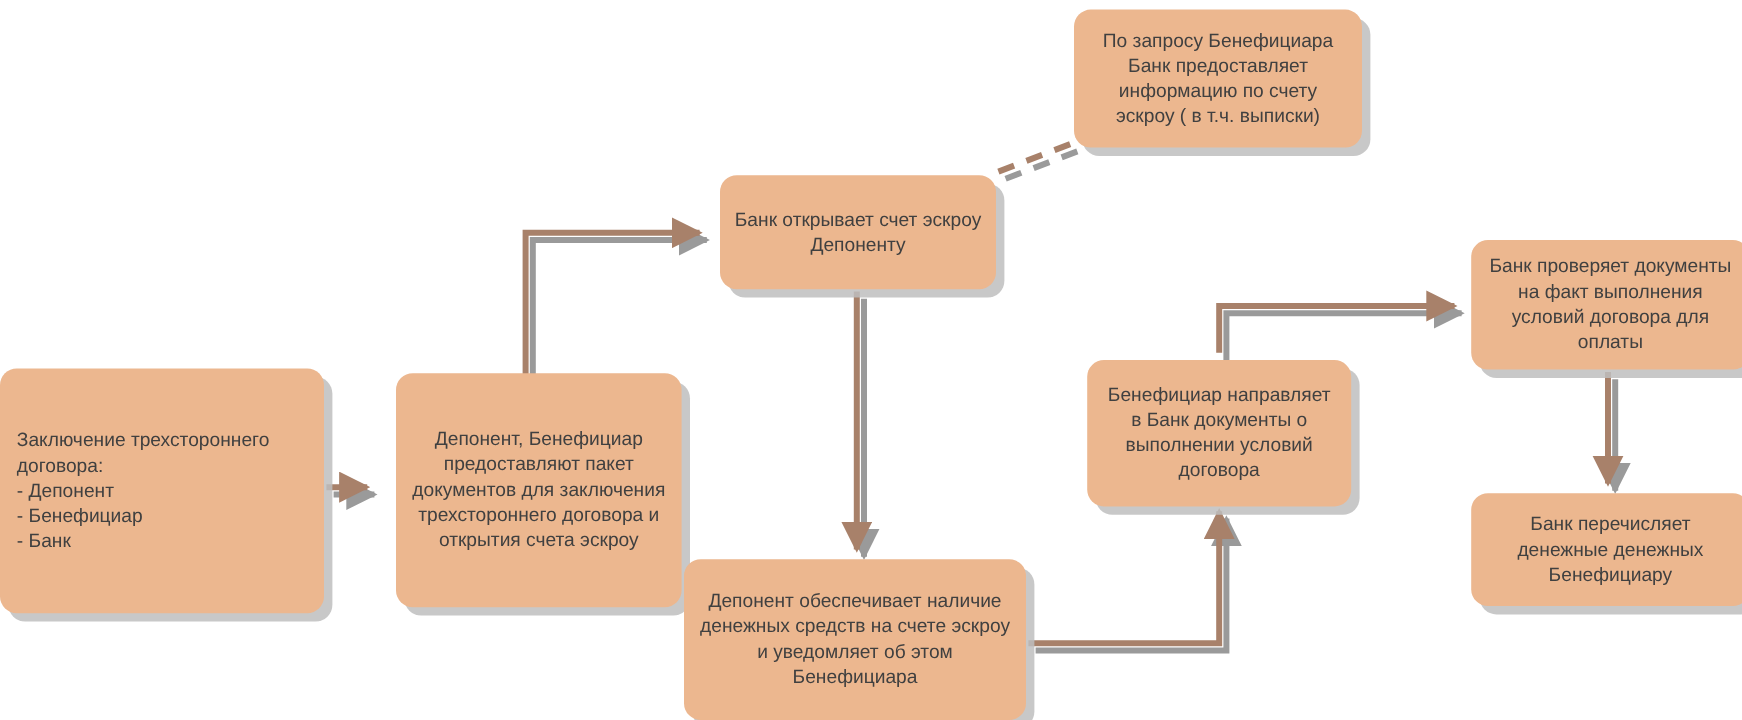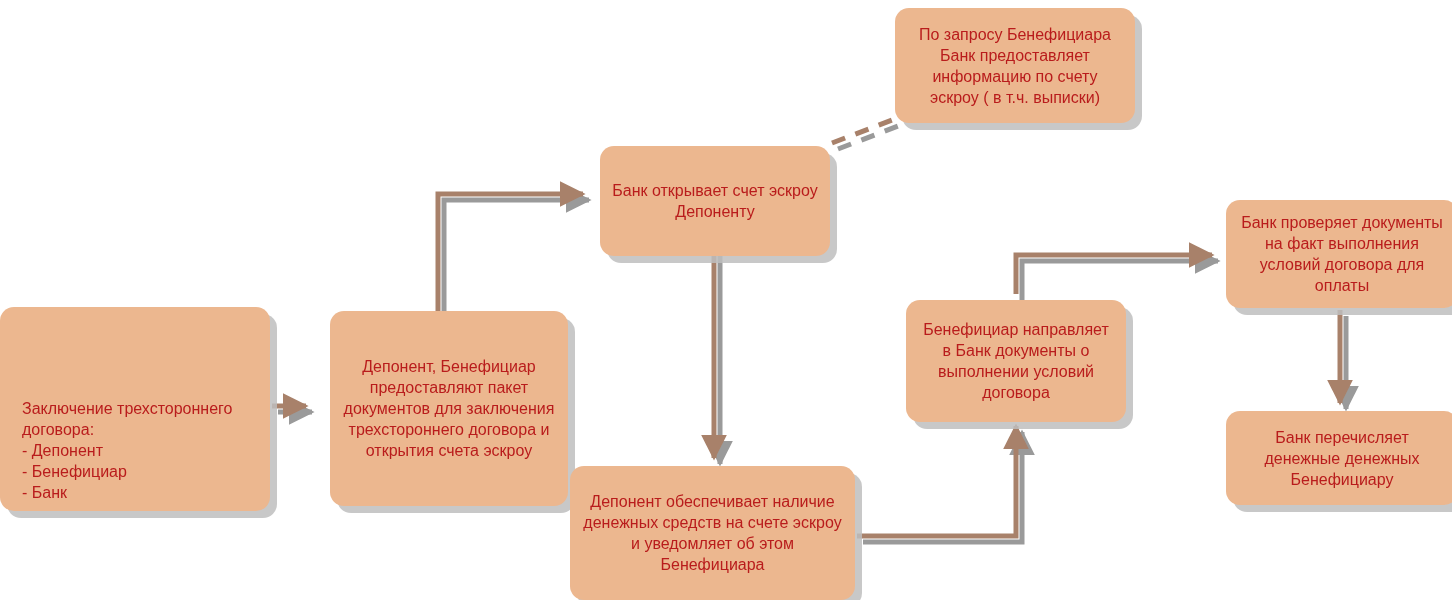--- a/index.html
+++ b/index.html
@@ -24,36 +24,35 @@
     height: 600px;
     z-index: 1;
     pointer-events: none;
   }
   
   .node {
     position: absolute;
     z-index: 2;
     border-radius: 14px;
     background: #ecb78f;
-    color: #b91c1c;
+    color: #404040;
     font-size: 16px;
     line-height: 21px;
     display: flex;
     align-items: center;
     justify-content: center;
     text-align: center;
     padding: 8px 12px;
     box-shadow: 7px 7px 0 0 rgba(190,190,190,0.85);
     -webkit-font-smoothing: antialiased;
   }
   .node.left-align {
     text-align: left;
     justify-content: flex-start;
-    padding-left: 22px;
-    align-items: flex-end;
+    padding-left: 14px;
   }
   .node span { display: block; width: 100%; }
   .node.left-align span { white-space: pre-line; }
 </style>
 </head>
 <body>
 
 <div id="canvas">
 
   <svg id="connectors" viewBox="0 0 1452 600" width="1452" height="600">
@@ -89,21 +88,21 @@
 
   <div class="node left-align" style="left: 0px; top: 307px; width: 270px; height: 204px;">
       <span>Заключение трехстороннего договора:
 - Депонент
 - Бенефициар
 - Банк</span>
     </div>
   <div class="node" style="left: 330px; top: 311px; width: 238px; height: 195px;">
       <span>Депонент, Бенефициар предоставляют пакет документов для заключения трехстороннего договора и открытия счета эскроу</span>
     </div>
-  <div class="node" style="left: 600px; top: 146px; width: 230px; height: 110px;">
+  <div class="node" style="left: 600px; top: 146px; width: 230px; height: 95px;">
       <span>Банк открывает счет эскроу Депоненту</span>
     </div>
   <div class="node" style="left: 895px; top: 8px; width: 240px; height: 115px;">
       <span>По запросу Бенефициара Банк предоставляет информацию по счету эскроу ( в т.ч. выписки)</span>
     </div>
   <div class="node" style="left: 570px; top: 466px; width: 285px; height: 134px; justify-content: flex-end;">
       <span>Депонент обеспечивает наличие денежных средств на счете эскроу и уведомляет об этом Бенефициара</span>
     </div>
   <div class="node" style="left: 906px; top: 300px; width: 220px; height: 122px;">
       <span>Бенефициар направляет в Банк документы о выполнении условий договора</span>

